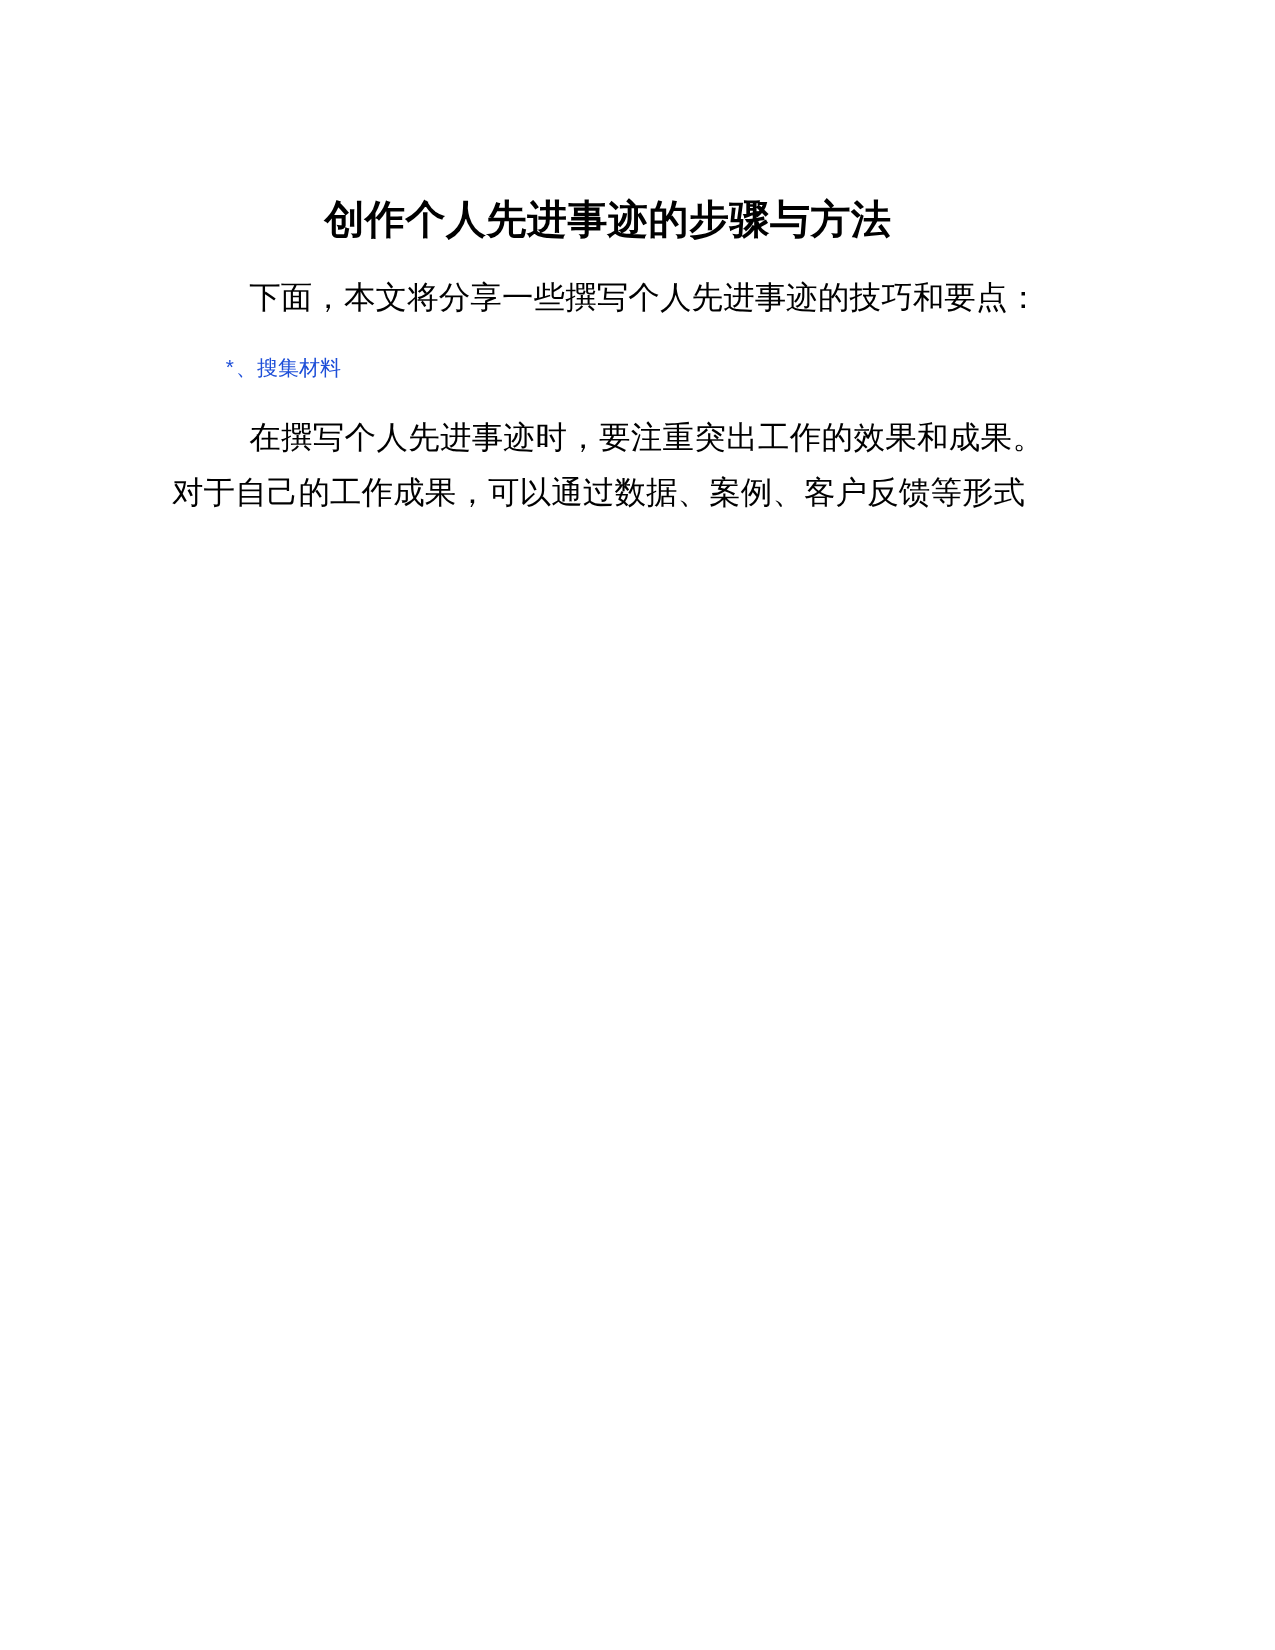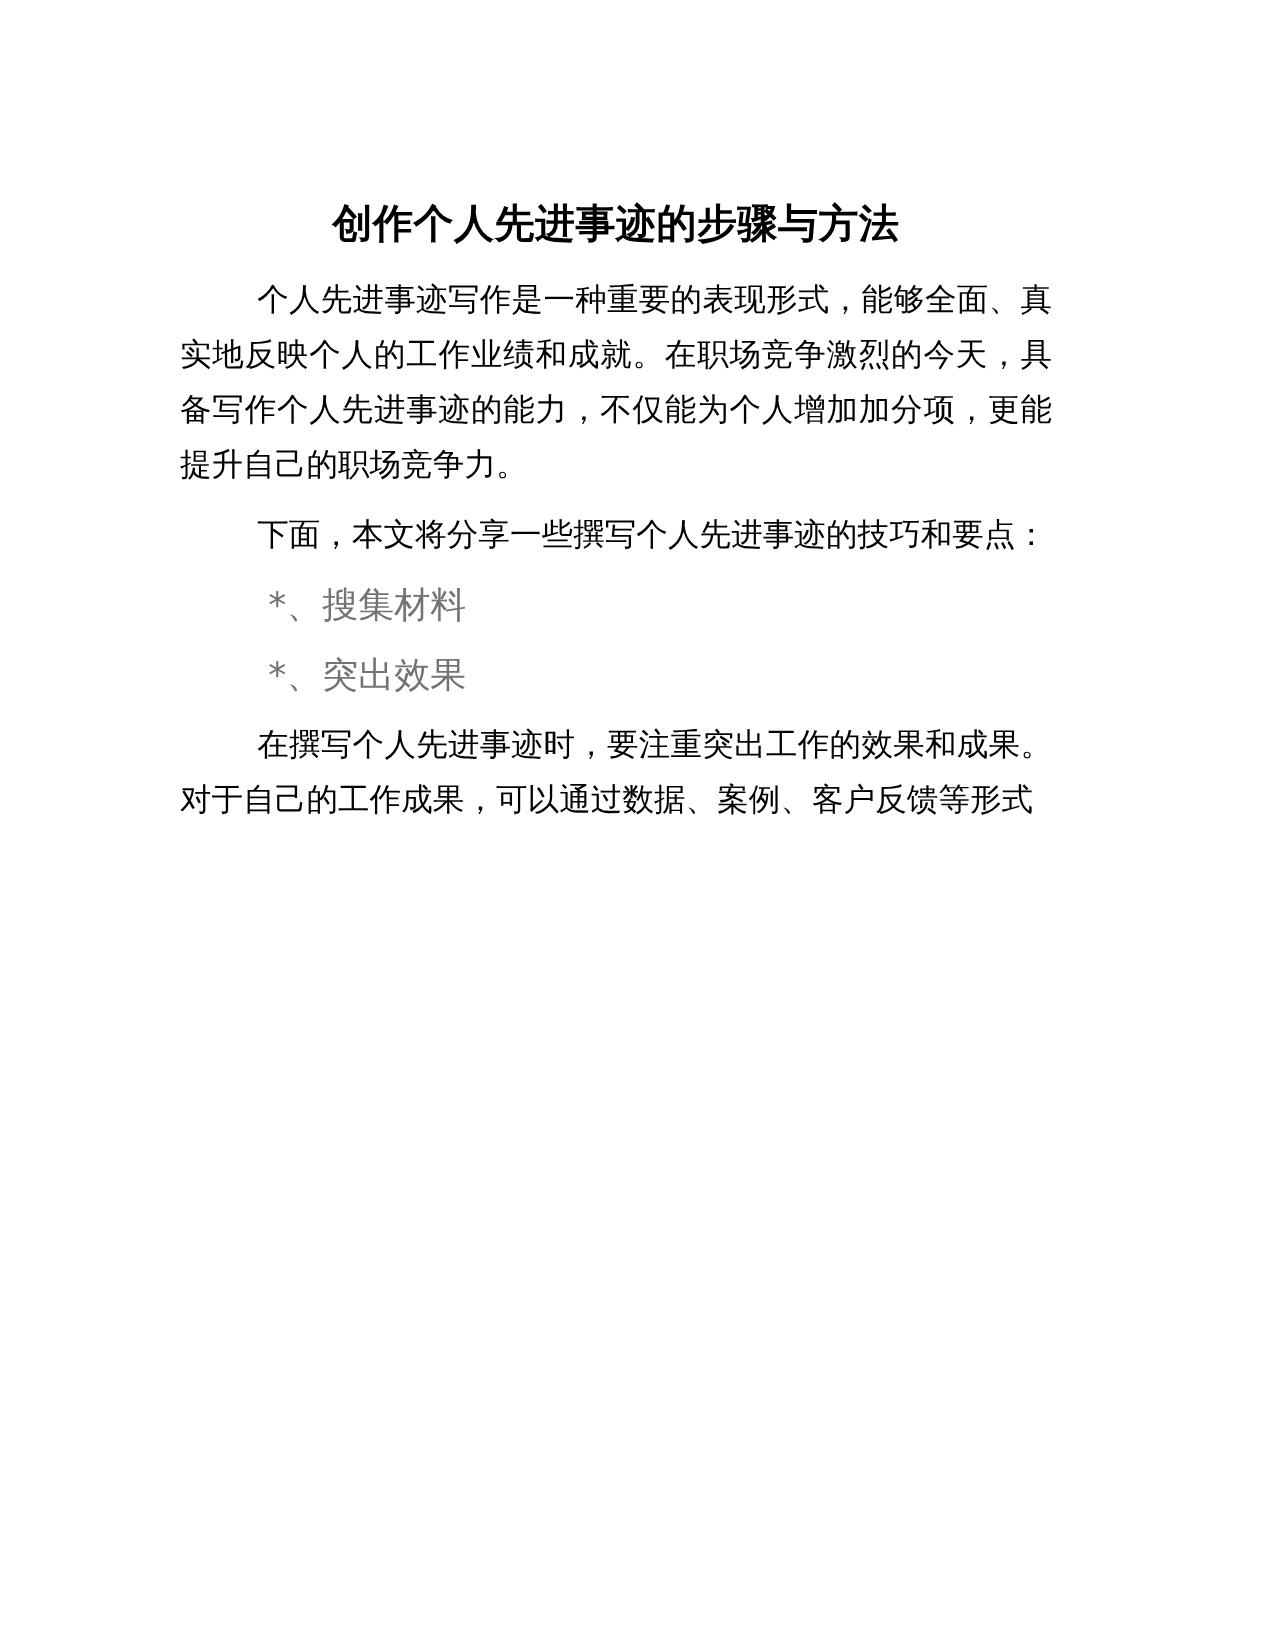--- a/index.html
+++ b/index.html
@@ -16,23 +16,24 @@
     position: relative;
     width: 1275px;
     height: 1650px;
     background: #ffffff;
     margin: 0 auto;
     overflow: hidden;
     box-sizing: border-box;
   }
   .content {
     position: absolute;
-    left: 180px;
+    left: 172px;
     top: 196px;
     width: 872px;
+    font-family: Liberation Mono, monospace;
   }
   .doc-title {
     font-size: 40px;
     line-height: 54px;
     font-weight: bold;
     text-align: center;
     letter-spacing: 0.5px;
     margin: 0 0 22px 0;
     color: #000000;
   }
@@ -43,45 +44,43 @@
     text-align-last: left;
     text-justify: inter-ideograph;
     margin: 0 0 15px 0;
     color: #000000;
     letter-spacing: 0.1px;
   }
   .para.indent {
     text-indent: 2.45em;
   }
   .heading {
-    font-size: 36px;
+    font-size: 21px;
     line-height: 55px;
     margin: 0 0 15px 0;
     text-indent: 2.45em;
-    color: #737373;
+    color: #1d4ed8;
   }
   .para-last {
     margin-bottom: 0;
   }
 </style>
 </head>
 <body>
 
 <div class="page">
   <div class="content">
 
     <h1 class="doc-title">创作个人先进事迹的步骤与方法</h1>
 
-    <p class="para indent">个人先进事迹写作是一种重要的表现形式，能够全面、真实地反映个人的工作业绩和成就。在职场竞争激烈的今天，具备写作个人先进事迹的能力，不仅能为个人增加加分项，更能提升自己的职场竞争力。</p>
 
     <p class="para indent">下面，本文将分享一些撰写个人先进事迹的技巧和要点：</p>
 
     <p class="heading">*、搜集材料</p>
 
 
 
 
-    <p class="heading">*、突出效果</p>
 
     <p class="para indent para-last">在撰写个人先进事迹时，要注重突出工作的效果和成果。对于自己的工作成果，可以通过数据、案例、客户反馈等形式</p>
 
   </div>
 </div>
 
 </body></html>

